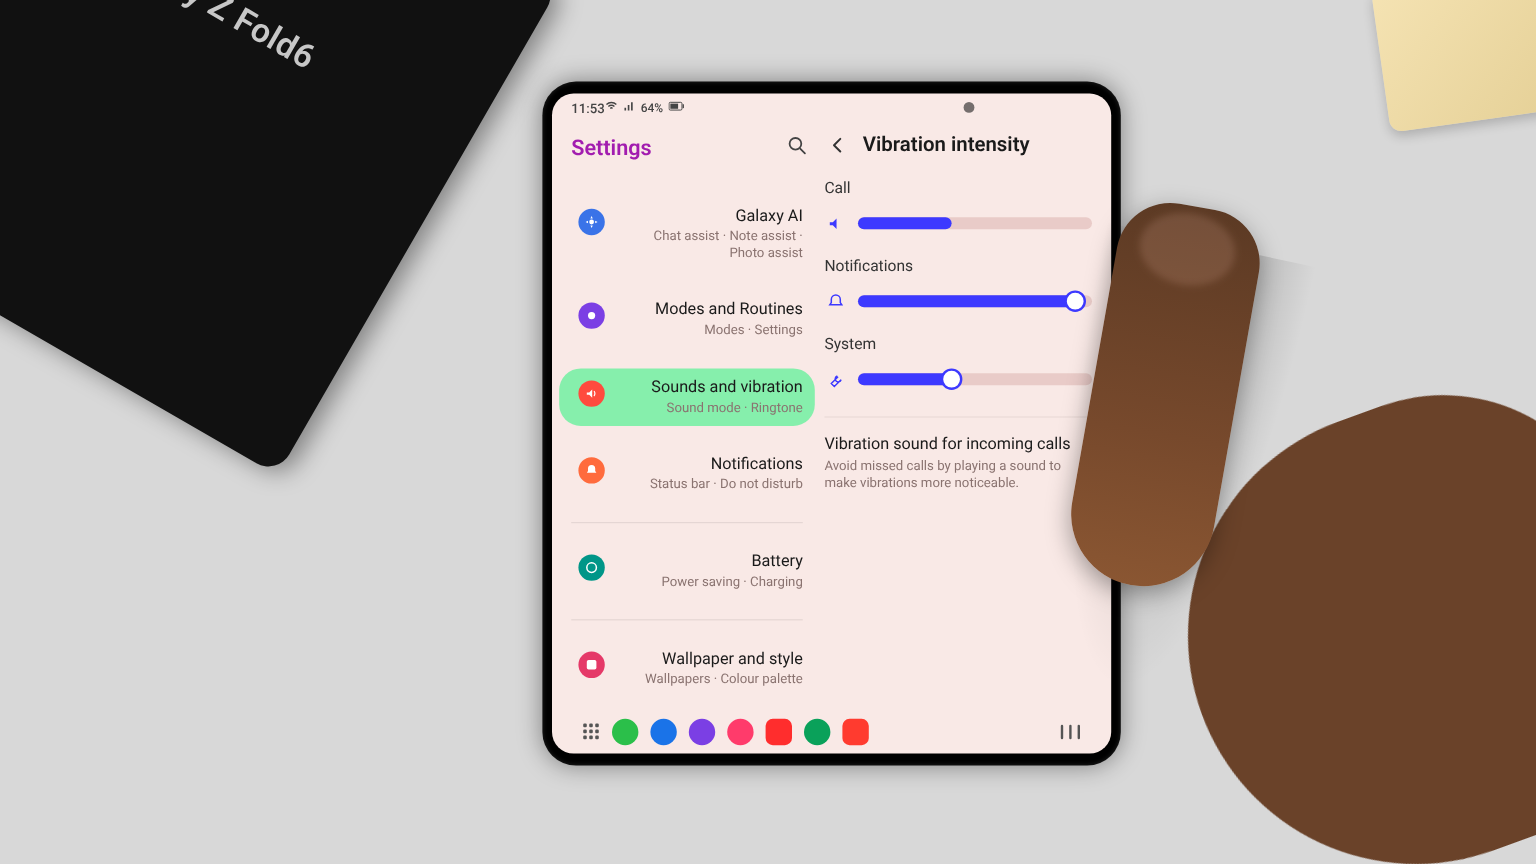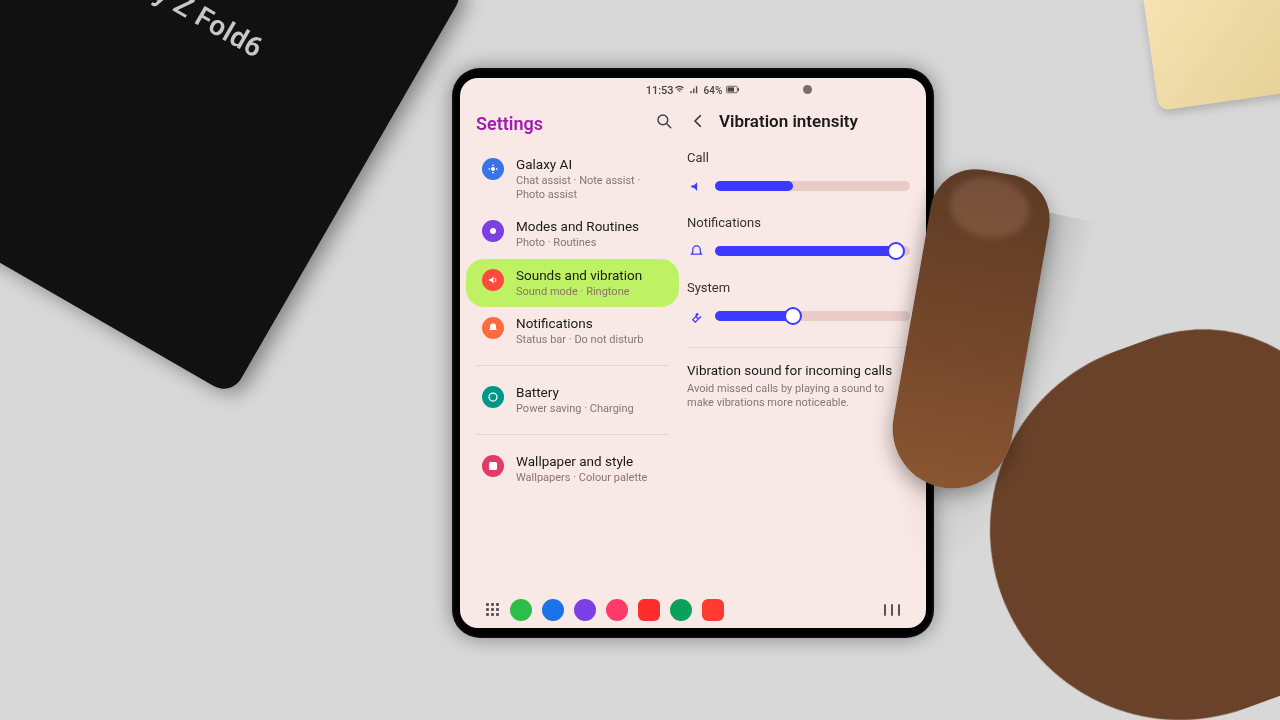--- a/index.html
+++ b/index.html
@@ -6,36 +6,36 @@
   html, body { width: 1280px; height: 720px; overflow: hidden; }
   body { background: #d8d8d8; position: relative; }
   .bg-box { position: absolute; left: -90px; top: -160px; width: 470px; height: 470px; background: #111; transform: rotate(-60deg); border-radius: 20px; box-shadow: 0 8px 20px rgba(0,0,0,.4); }
   .bg-box span { position: absolute; right: 60px; top: 210px; color: #c7c7c7; font-size: 28px; font-weight: 600; transform: rotate(90deg); letter-spacing: .5px; }
   .bg-wood { position: absolute; right: -30px; top: -20px; width: 160px; height: 120px; background: linear-gradient(135deg,#f5e3b3,#e4cf95); transform: rotate(-8deg); border-radius: 10px; box-shadow: 0 4px 10px rgba(0,0,0,.2); }
   .bg-logo { position: absolute; right: 14px; bottom: 16px; width: 52px; height: 40px; background: #b22222; clip-path: polygon(0 0,100% 0,100% 70%,70% 100%,0 100%); box-shadow: 0 2px 6px rgba(0,0,0,.3); }
 
   .device { position: absolute; left: 452px; top: 68px; width: 482px; height: 570px; background: #000; border-radius: 28px; padding: 10px 8px; box-shadow: 0 0 20px rgba(0,0,0,.4), inset 0 0 4px rgba(255,255,255,.15); }
   .screen { width: 100%; height: 100%; background: #f9e9e6; border-radius: 18px; display: flex; flex-direction: column; overflow: hidden; position: relative; }
 
-  .statusbar { height: 22px; display: flex; align-items: center; justify-content: center; padding: 2px 16px 0; font-size: 11px; color: #444; font-weight: 500; }
+  .statusbar { height: 22px; display: flex; align-items: center; justify-content: flex-start; padding: 2px 16px 0; font-size: 11px; color: #444; font-weight: 500; }
   .sb-right { display: flex; gap: 4px; align-items: center; font-size: 10px; }
   .sb-icon { display: inline-block; }
 
   .camera-hole { position: absolute; top: 7px; left: 50%; width: 9px; height: 9px; background: #1c1c1c; border-radius: 50%; margin-left: 110px; opacity: .6; }
 
   .content { flex: 1; display: flex; min-height: 0; }
   .pane-left { width: 225px; display: flex; flex-direction: column; padding: 8px 0 0 0; }
   .pane-right { flex: 1; display: flex; flex-direction: column; padding: 6px 4px 0 0; }
 
   .left-header { display: flex; align-items: center; justify-content: space-between; padding: 4px 12px 14px 16px; }
   .left-title { font-size: 18px; font-weight: 650; color: #a21caf; }
   .search-icon svg { width: 18px; height: 18px; stroke: #444; }
 
-  .settings-item { display: flex; gap: 12px; padding: 8px 10px 8px 16px; align-items: flex-start; border-radius: 18px; margin: 0 6px; }
-  .settings-item.selected { background: #bef264; }
+  .settings-item { display: flex; gap: 12px; padding: 8px 10px 8px 16px; align-items: flex-start; border-radius: 18px; margin: 16px 6px; text-align: right; }
+  .settings-item.selected { background: #86efac; }
   .s-icon { width: 22px; height: 22px; border-radius: 50%; flex-shrink: 0; display: flex; align-items: center; justify-content: center; margin-top: 2px; }
   .s-icon svg, .s-icon span { color: #fff; width: 12px; height: 12px; font-size: 11px; }
   .s-text { flex: 1; }
   .s-title { font-size: 13.5px; color: #1a1a1a; font-weight: 450; line-height: 1.25; }
   .s-sub { font-size: 11px; color: #8a7370; line-height: 1.3; margin-top: 1px; }
   .s-divider { height: 1px; background: rgba(0,0,0,.08); margin: 10px 16px; }
 
   .right-header { display: flex; align-items: center; gap: 10px; padding: 4px 8px 18px 2px; }
   .back-btn { width: 22px; height: 22px; display:flex; align-items:center; justify-content:center; }
   .back-btn svg { width: 18px; height: 18px; stroke: #333; }
@@ -138,21 +138,21 @@
     </div>
             </div>
             <div class="settings-item">
     <div class="s-icon" style="background:#7b3fe4">
                 <svg viewBox="0 0 24 24" fill="#fff">
                   <circle cx="12" cy="12" r="6"></circle>
                 </svg>
               </div>
     <div class="s-text">
       <div class="s-title">Modes and Routines</div>
-      <div class="s-sub">Photo · Routines</div>
+      <div class="s-sub">Modes · Settings</div>
     </div>
             </div>
             <div class="settings-item selected">
     <div class="s-icon" style="background:#ff4b3e">
                 <svg viewBox="0 0 24 24" fill="#fff">
                   <path d="M4 10v4h4l5 5V5L8 10H4z"></path>
                   <path d="M16 8c2 2 2 6 0 8" fill="none" stroke="#fff" stroke-width="2"></path>
                 </svg>
               </div>
     <div class="s-text">

